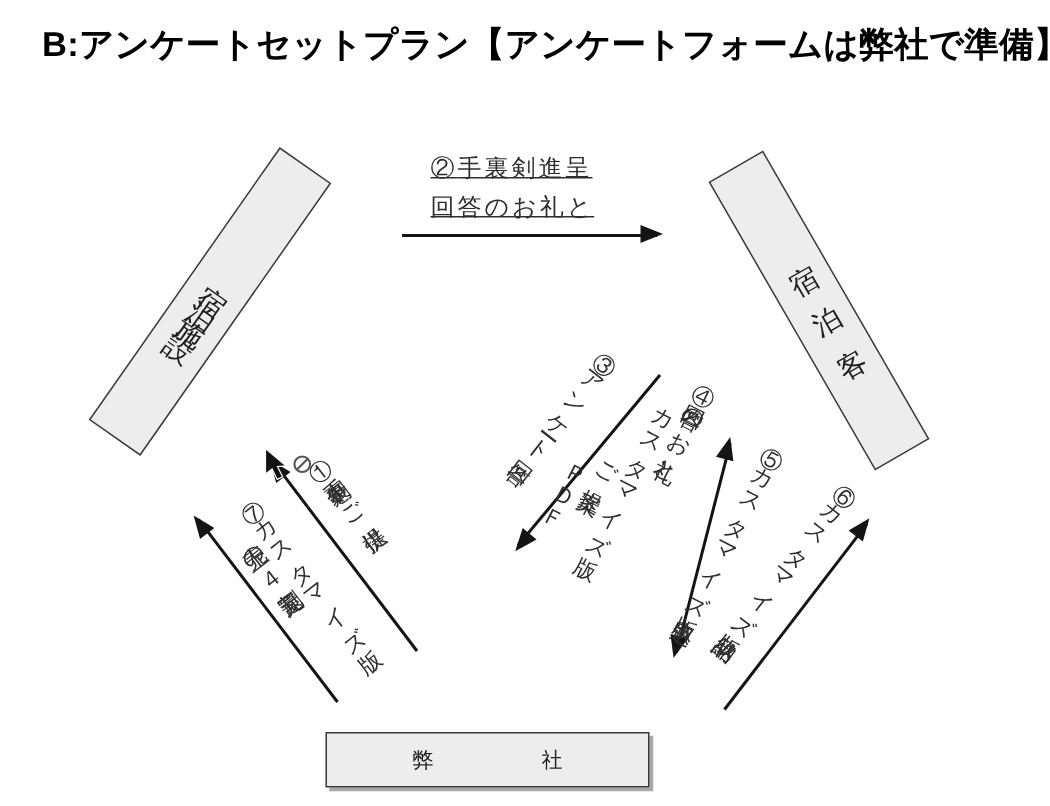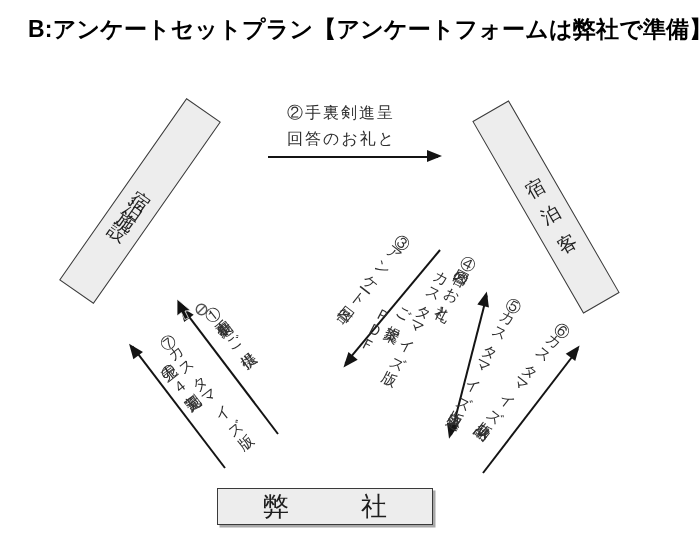--- a/index.html
+++ b/index.html
@@ -20,21 +20,21 @@
   .box .vtext{
     writing-mode:vertical-rl;text-orientation:upright;
     font-size:19px;color:#1e1e1e;
   }
   #box-facility{left:119px;top:90px;width:42px;height:222px;transform:rotate(35deg);}
   #box-facility .vtext{letter-spacing:13px;}
   #box-guest{left:525px;top:96px;width:42px;height:222px;transform:rotate(-30deg);}
   #box-guest .vtext{letter-spacing:32px;}
   #box-company{left:217px;top:488px;width:216px;height:37px;box-shadow:2.5px 2.5px 0 #a8a8a8;}
   #box-company .htext{
-    font-size:26px;color:#1e1e1e;letter-spacing:72px;text-indent:72px;white-space:nowrap;
+    font-size:14px;color:#1e1e1e;letter-spacing:72px;text-indent:72px;white-space:nowrap;
   }
   
   .arrow{position:absolute;height:0;border-top:2.6px solid #141414;transform-origin:0 50%;}
   .arrow.head-e::after{
     content:"";position:absolute;right:-4px;top:-8.5px;width:0;height:0;
     border-left:15px solid #141414;border-top:6px solid transparent;border-bottom:6px solid transparent;
   }
   .arrow.head-w::before{
     content:"";position:absolute;left:-4px;top:-8.5px;width:0;height:0;
     border-right:15px solid #141414;border-top:6px solid transparent;border-bottom:6px solid transparent;
@@ -42,21 +42,21 @@
   
   .vlabel{
     position:absolute;writing-mode:vertical-rl;text-orientation:upright;
     font-size:15px;line-height:17.5px;letter-spacing:1.5px;color:#2e2e2e;
     transform-origin:top right;white-space:nowrap;
   }
   .vlabel.left-origin{transform-origin:top left;}
   .vlabel .col{display:block;}
   
   .hlabel{
-    position:absolute;font-size:16px;line-height:26px;letter-spacing:2px;color:#2e2e2e;white-space:nowrap;
+    position:absolute;font-size:16px;line-height:26px;letter-spacing:2px;color:#2e2e2e;white-space:nowrap;text-decoration:underline;
   }
   
   #label-2{left:287px;top:100px;}
   #label-3{left:403px;top:232px;transform:rotate(38deg);height:132px;}
   #label-4{left:416px;top:250px;width:68px;transform:rotate(27deg);height:122px;}
   #label-4 .c2{margin-top:28px;}
   #label-4 .c3{margin-top:78px;}
   #label-4 .c4{margin-top:88px;}
   #label-5{left:512px;top:292px;transform:rotate(27deg);height:168px;}
   #label-6{left:563px;top:320px;transform:rotate(38deg);height:168px;}

